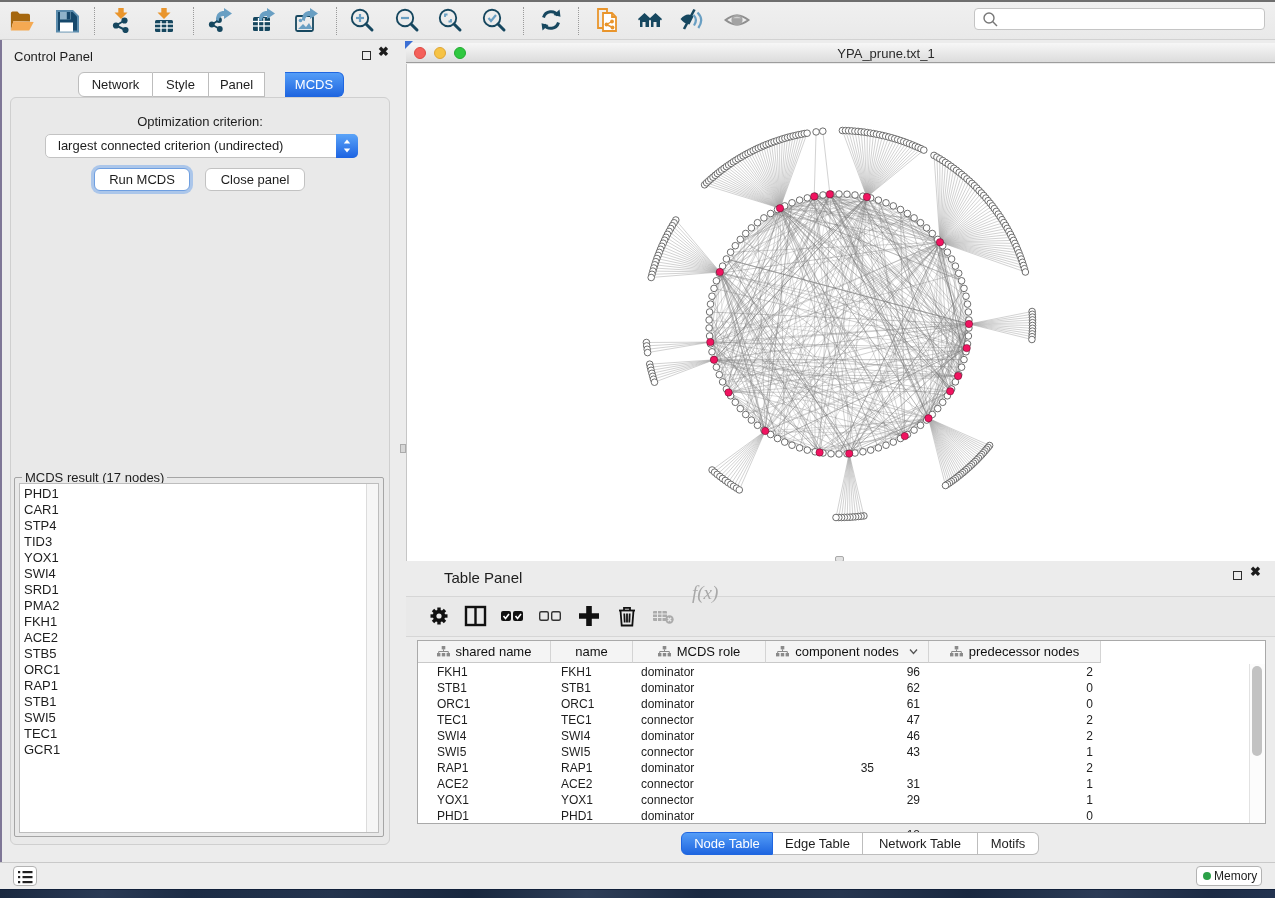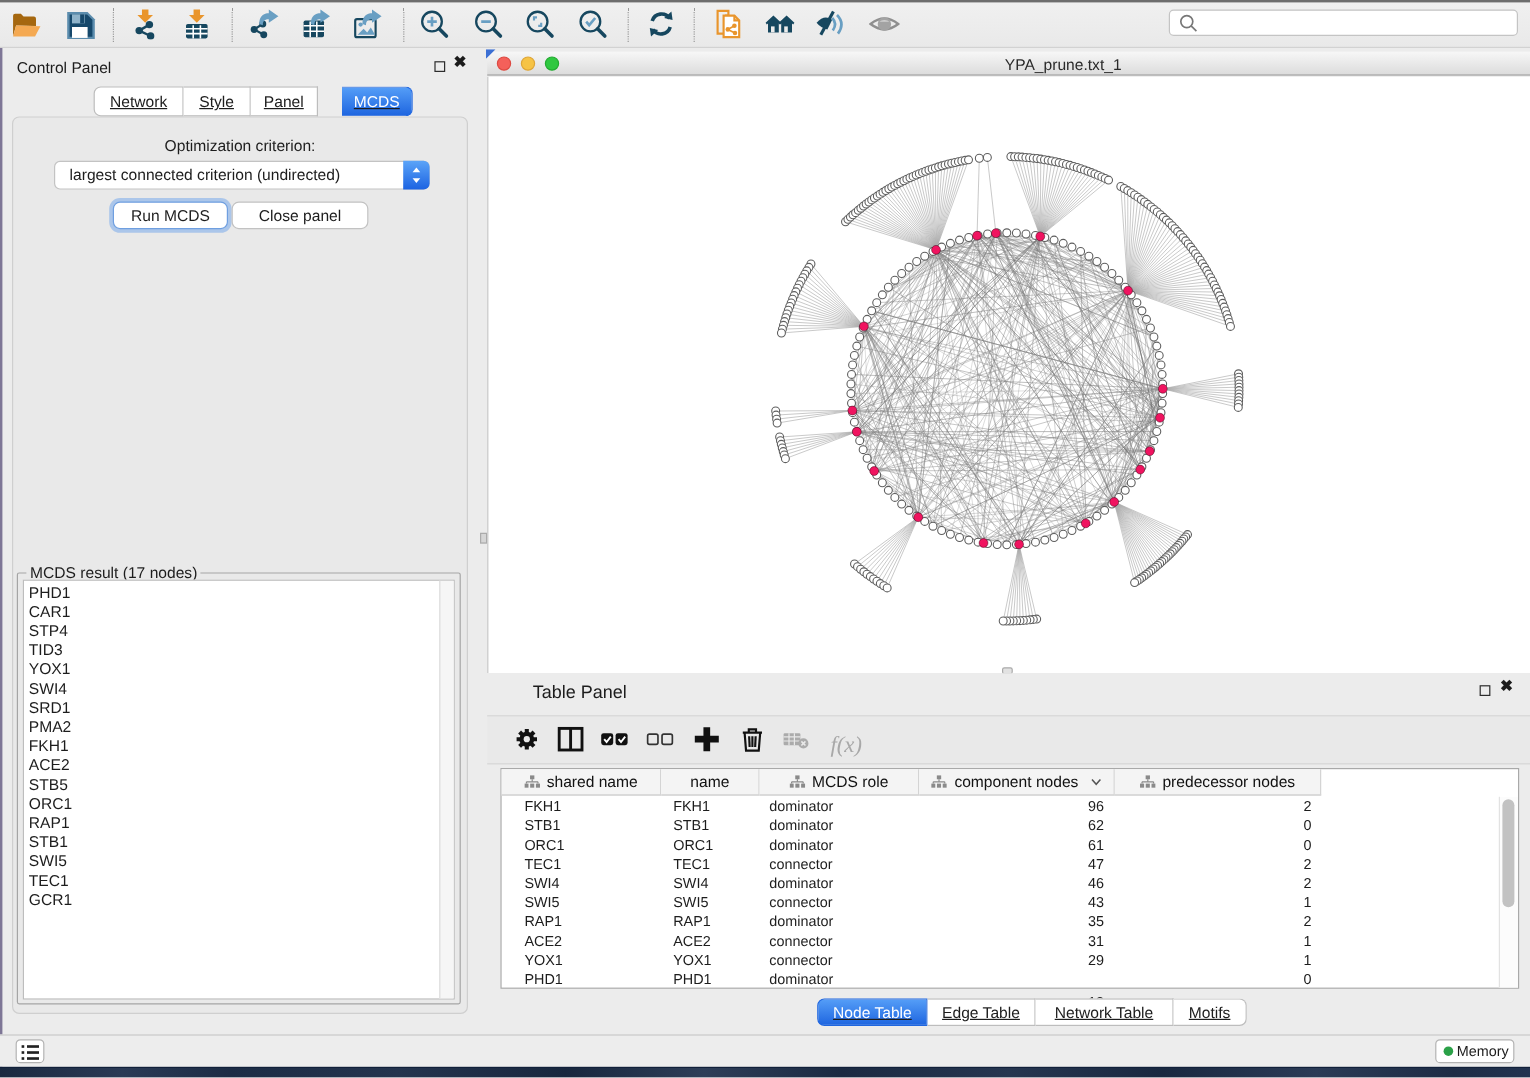--- a/index.html
+++ b/index.html
@@ -11,32 +11,32 @@
   #toolbar { left:0; top:0; width:1275px; height:40px; background:linear-gradient(#f0f0f0,#e9e9e9); border-top:2px solid #6e6e6e; border-bottom:1px solid #d2d2d2; }
   #leftedge { left:0; top:40px; width:2px; height:849px; background:#7e7696; }
   .tsep { position:absolute; top:7px; height:28px; width:0; border-left:1px dotted #9a9a9a; }
   .ticon { position:absolute; top:7px; width:26px; height:26px; }
   #searchbox { position:absolute; left:974px; top:8px; width:291px; height:22px; background:#fff; border:1px solid #c4c4c4; border-radius:4px; }
 
   
   #cp-title { left:14px; top:49px; font-size:13px; }
   .winbtn-sq { position:absolute; width:9px; height:9px; border:1.6px solid #2c2c2c; }
   .winbtn-x  { position:absolute; font-size:13px; font-weight:bold; color:#1b1b1b; }
-  .tabbar { position:absolute; display:flex;text-decoration:underline; }
+  .tabbar { position:absolute; display:flex; }
   .tabbar .tab { background:#fff; border:1px solid #bdbdbd; border-left:none; font-size:13px; color:#1d1d1d; display:flex; align-items:center; justify-content:center; }
   .tabbar .tab:first-child { border-left:1px solid #bdbdbd; border-radius:6px 0 0 6px; }
   .tabbar .tab:last-child { border-radius:0 6px 6px 0; }
   .tabbar .tab.sel { background:linear-gradient(#549df7,#1f66e0); border-color:#1f66e0; color:#fff;margin-left:20px; }
   #cp-inner { left:10px; top:97px; width:380px; height:748px; background:#e9e9e9; border:1px solid #cfcfcf; border-radius:6px; }
   #optlabel { left:0; top:114px; width:400px; text-align:center; font-size:13px; }
   #combo { left:45px; top:134px; width:313px; height:24px; background:#fff; border:1px solid #c3c3c3; border-radius:5px; font-size:13px; line-height:22px; padding-left:12px; }
   #combo-step { left:336px; top:134px; width:22px; height:24px; border-radius:0 5px 5px 0; background:linear-gradient(#5ba4f8,#1c63e2); }
   .btn { position:absolute; height:23px; background:#fff; border:1px solid #c2c2c2; border-radius:6px; font-size:13px; text-align:center; line-height:21px; }
   #btn-run { left:94px; top:168px; width:96px; border:1.5px solid #6f9fe0; box-shadow:0 0 0 3px rgba(120,170,235,.55); }
-  #btn-close { left:193px; top:168px; width:114px; }
+  #btn-close { left:205px; top:168px; width:100px; }
   #fieldset { left:14px; top:477px; width:370px; height:360px; border:1px solid #a5a5a5; border-radius:2px; }
   #fs-legend { left:22px; top:470px; font-size:13px; background:#e9e9e9; padding:0 3px; }
   #mcds-list { left:19px; top:483px; width:360px; height:350px; background:#fff; border:1px solid #bdbdbd; font-size:13px; line-height:16px; padding:2px 0 0 4px; }
   #mcds-scroll { left:366px; top:484px; width:12px; height:348px; background:#f6f6f6; border-left:1px solid #dcdcdc; }
 
   
   #vsplit-handle { left:400px; top:444px; width:6px; height:9px; background:#d6d6d6; border:1px solid #ababab; }
 
   
   #nettitle { left:406px; top:43px; width:869px; height:20px; background:linear-gradient(#f7f7f7,#dcdcdc); border-bottom:1px solid #9d9d9d; }
@@ -1210,21 +1210,21 @@
       </g>
 <g stroke="#e9e9e9" stroke-width="1">
         <line x1="2" y1="11" x2="16" y2="11"></line>
         <line x1="2" y1="14.5" x2="16" y2="14.5"></line>
         <line x1="6.5" y1="8" x2="6.5" y2="18"></line>
         <line x1="11" y1="8" x2="11" y2="18"></line>
       </g>
 <circle cx="18.5" cy="16.5" r="4.2" fill="#ababab"></circle>
       <path d="M16.8 14.8 l3.4 3.4 M20.2 14.8 l-3.4 3.4" stroke="#e9e9e9" stroke-width="1.3"></path>
     </svg></div>
-<div class="abs" style="left:688px; top:608px; width:30px; height:26px;text-decoration:underline;"><svg width="30" height="26" viewBox="0 0 26 26">
+<div class="abs" style="left:688px; top:580px; width:30px; height:26px;text-decoration:underline;"><svg width="30" height="26" viewBox="0 0 26 26">
       <text x="2" y="19" font-family="Liberation Serif, serif" font-style="italic" font-size="19" fill="#a8a8a8">f(x)</text>
     </svg></div>
 <div id="tbl" class="abs"></div>
 <div class="th" style="left:418px; width:133px;">
     <svg class="treeicon" viewBox="0 0 13 11">
       <g fill="#8a8a8a">
         <rect x="4.7" y="0" width="3.6" height="3.4"></rect>
         <rect x="0" y="7" width="3.4" height="3.4"></rect>
         <rect x="4.8" y="7" width="3.4" height="3.4"></rect>
         <rect x="9.6" y="7" width="3.4" height="3.4"></rect>
@@ -1321,21 +1321,21 @@
 <div class="num" style="left:820px; top:728px; width:100px;">46</div>
 <div class="num" style="left:993px; top:728px; width:100px;">2</div>
 <div class="trow" style="left:437px; top:744px;">SWI5</div>
 <div class="trow" style="left:561px; top:744px;">SWI5</div>
 <div class="trow" style="left:641px; top:744px;">connector</div>
 <div class="num" style="left:820px; top:744px; width:100px;">43</div>
 <div class="num" style="left:993px; top:744px; width:100px;">1</div>
 <div class="trow" style="left:437px; top:760px;">RAP1</div>
 <div class="trow" style="left:561px; top:760px;">RAP1</div>
 <div class="trow" style="left:641px; top:760px;">dominator</div>
-<div class="num" style="left:820px; top:760px; width:100px;">35</div>
+<div class="num" style="left:774px; top:760px; width:100px;">35</div>
 <div class="num" style="left:993px; top:760px; width:100px;">2</div>
 <div class="trow" style="left:437px; top:776px;">ACE2</div>
 <div class="trow" style="left:561px; top:776px;">ACE2</div>
 <div class="trow" style="left:641px; top:776px;">connector</div>
 <div class="num" style="left:820px; top:776px; width:100px;">31</div>
 <div class="num" style="left:993px; top:776px; width:100px;">1</div>
 <div class="trow" style="left:437px; top:792px;">YOX1</div>
 <div class="trow" style="left:561px; top:792px;">YOX1</div>
 <div class="trow" style="left:641px; top:792px;">connector</div>
 <div class="num" style="left:820px; top:792px; width:100px;">29</div>

